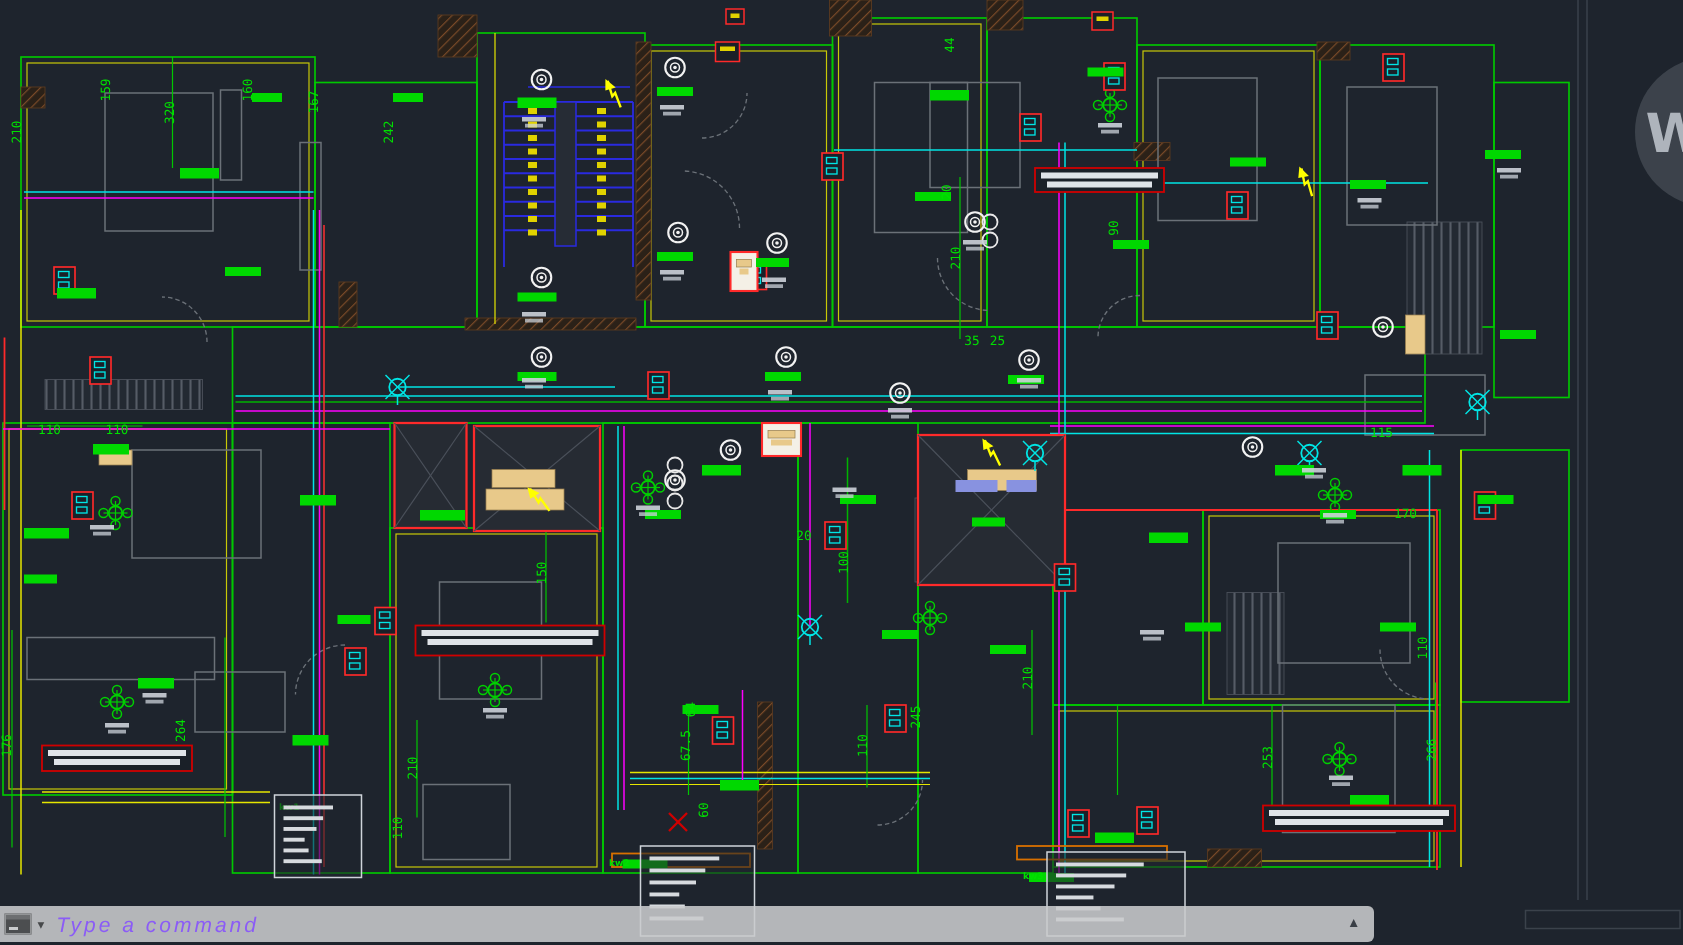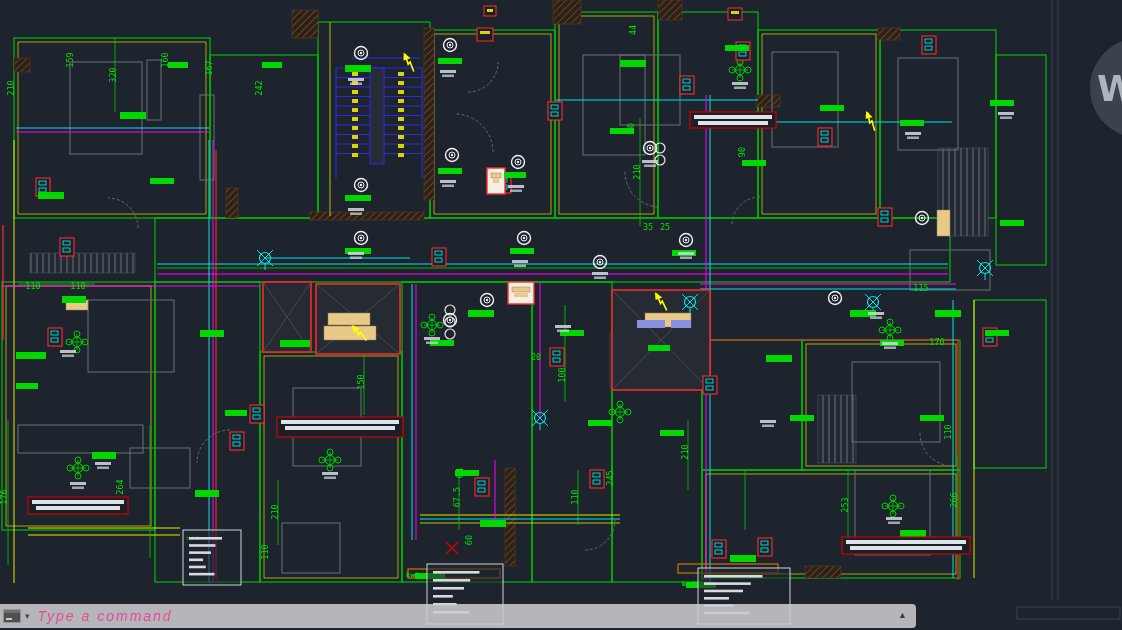--- a/index.html
+++ b/index.html
@@ -6,21 +6,21 @@
   .stage{position:relative;width:1122px;height:630px;overflow:hidden;background:#1e242d;font-family:"Liberation Sans",sans-serif;}
   #cad{position:absolute;left:0;top:0;}
   
   .cmdbar{position:absolute;left:0;top:604px;width:916px;height:24px;
     background:rgba(201,203,205,0.88);border-radius:0 4px 4px 0;
     display:flex;align-items:center;z-index:5;}
   .cmd-icon{width:16px;height:12px;margin-left:3px;background:#4c4e50;border:1px solid #93959ा7;border:1px solid #939597;position:relative;flex:0 0 auto;}
   .cmd-icon::before{content:"";position:absolute;left:0;top:0;right:0;height:3px;background:#6d6f71;}
   .cmd-icon::after{content:"";position:absolute;left:2px;bottom:2px;width:6px;height:2px;background:#c9cbcd;}
   .cmd-caret{color:#47494b;font-size:9px;margin:0 8px 0 4px;flex:0 0 auto;}
-  .cmd-text{color:#ec4899;font-style:italic;font-size:14px;letter-spacing:2px;white-space:nowrap;}
+  .cmd-text{color:#8b5cf6;font-style:italic;font-size:14px;letter-spacing:2px;white-space:nowrap;}
   .cmd-expand{position:absolute;right:9px;top:7px;color:#3a3f46;font-size:9px;line-height:1;}
   
   .wg{fill:none;stroke:#00c800;stroke-width:1.1;}
   .wy{fill:none;stroke:#e6e600;stroke-width:0.8;opacity:0.85;}
   .furn{fill:none;stroke:#6b7178;stroke-width:1;}
   .dim{fill:#00e000;font:8.5px "DejaVu Sans Mono",monospace;text-anchor:middle;}
   .legendtxt{fill:#00e000;font:bold 6px "DejaVu Sans",sans-serif;}
   .wmk-circle{fill:#3f454e;opacity:0.92;}
   .wmk-letter{fill:#aeb4bc;font:bold 36px "DejaVu Sans",sans-serif;}
 </style>

